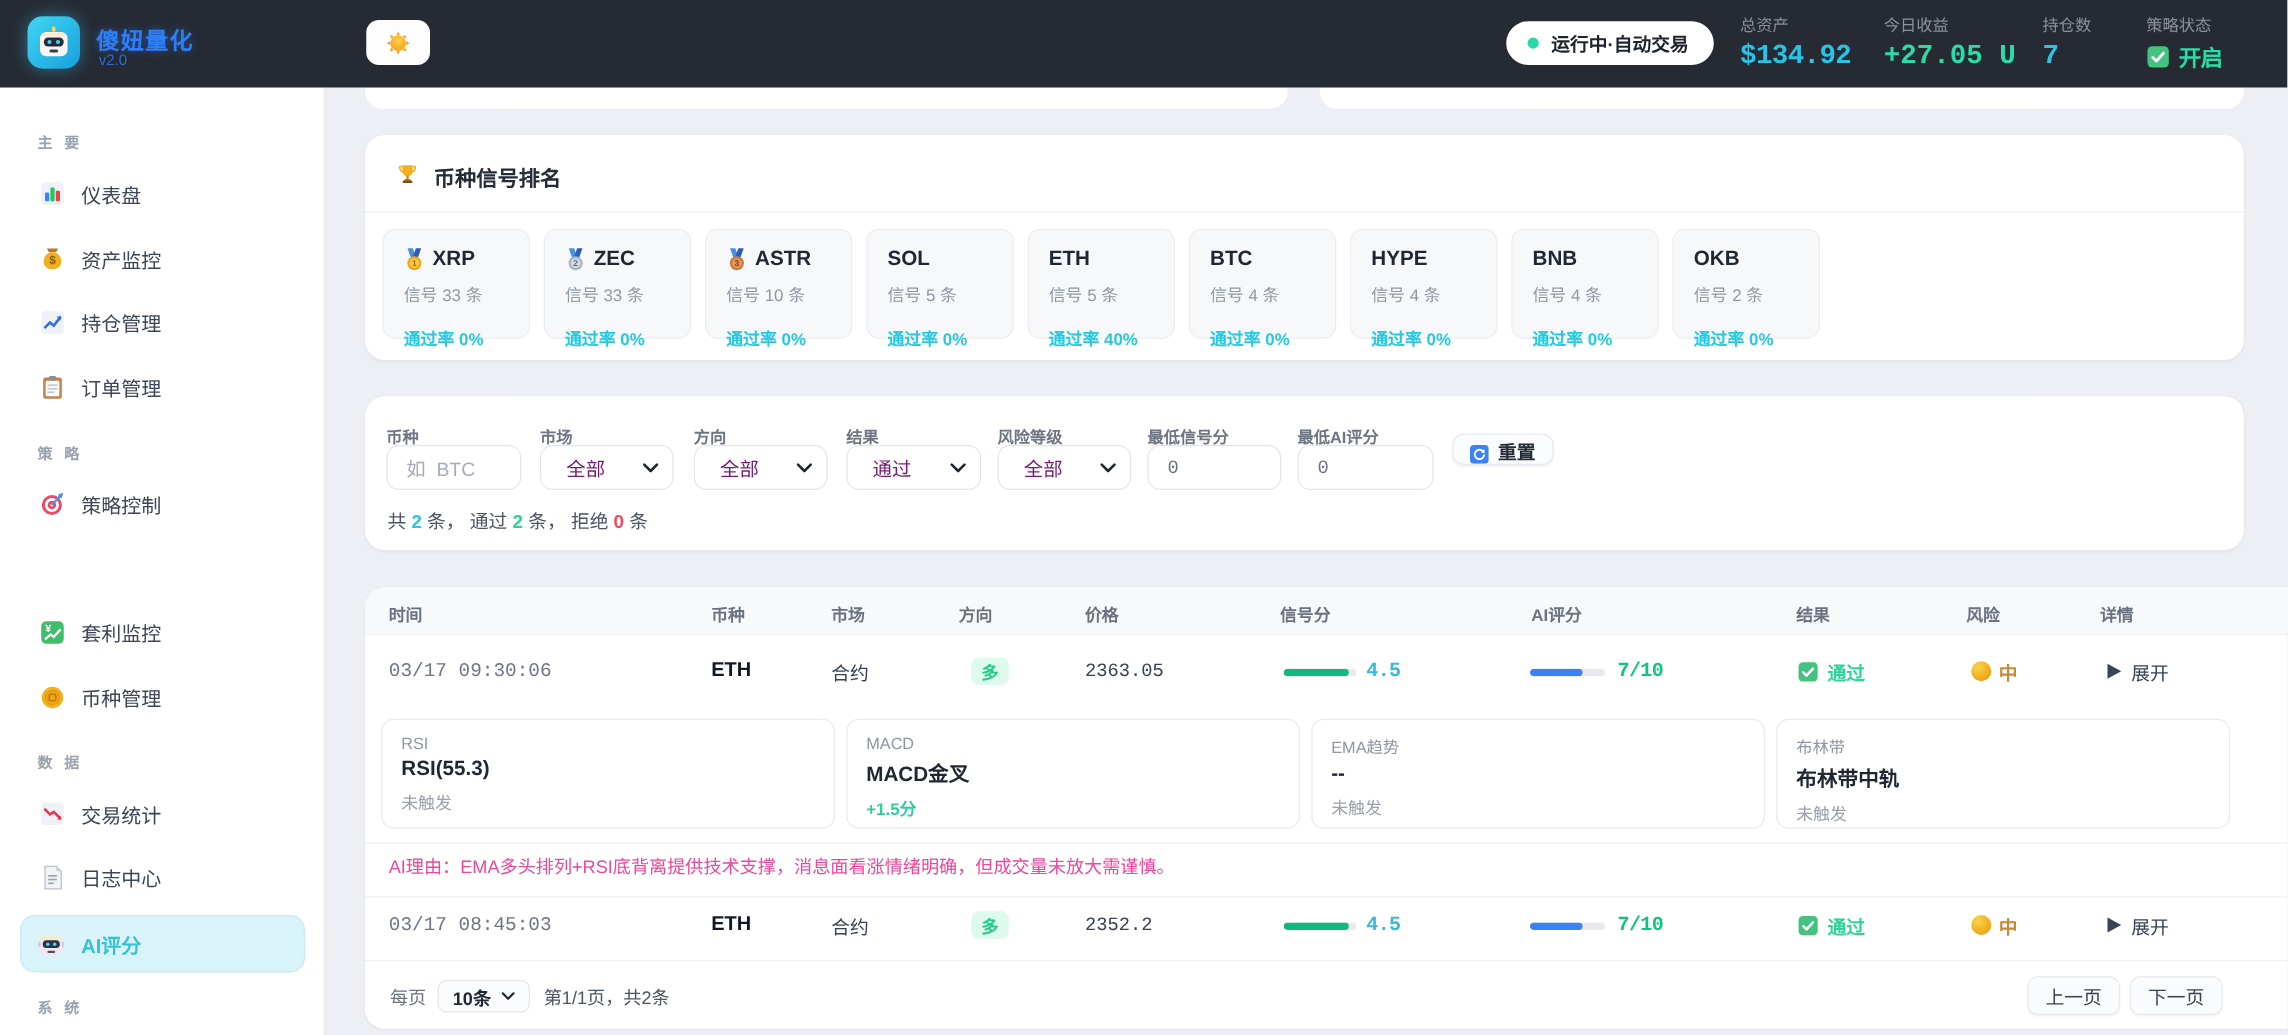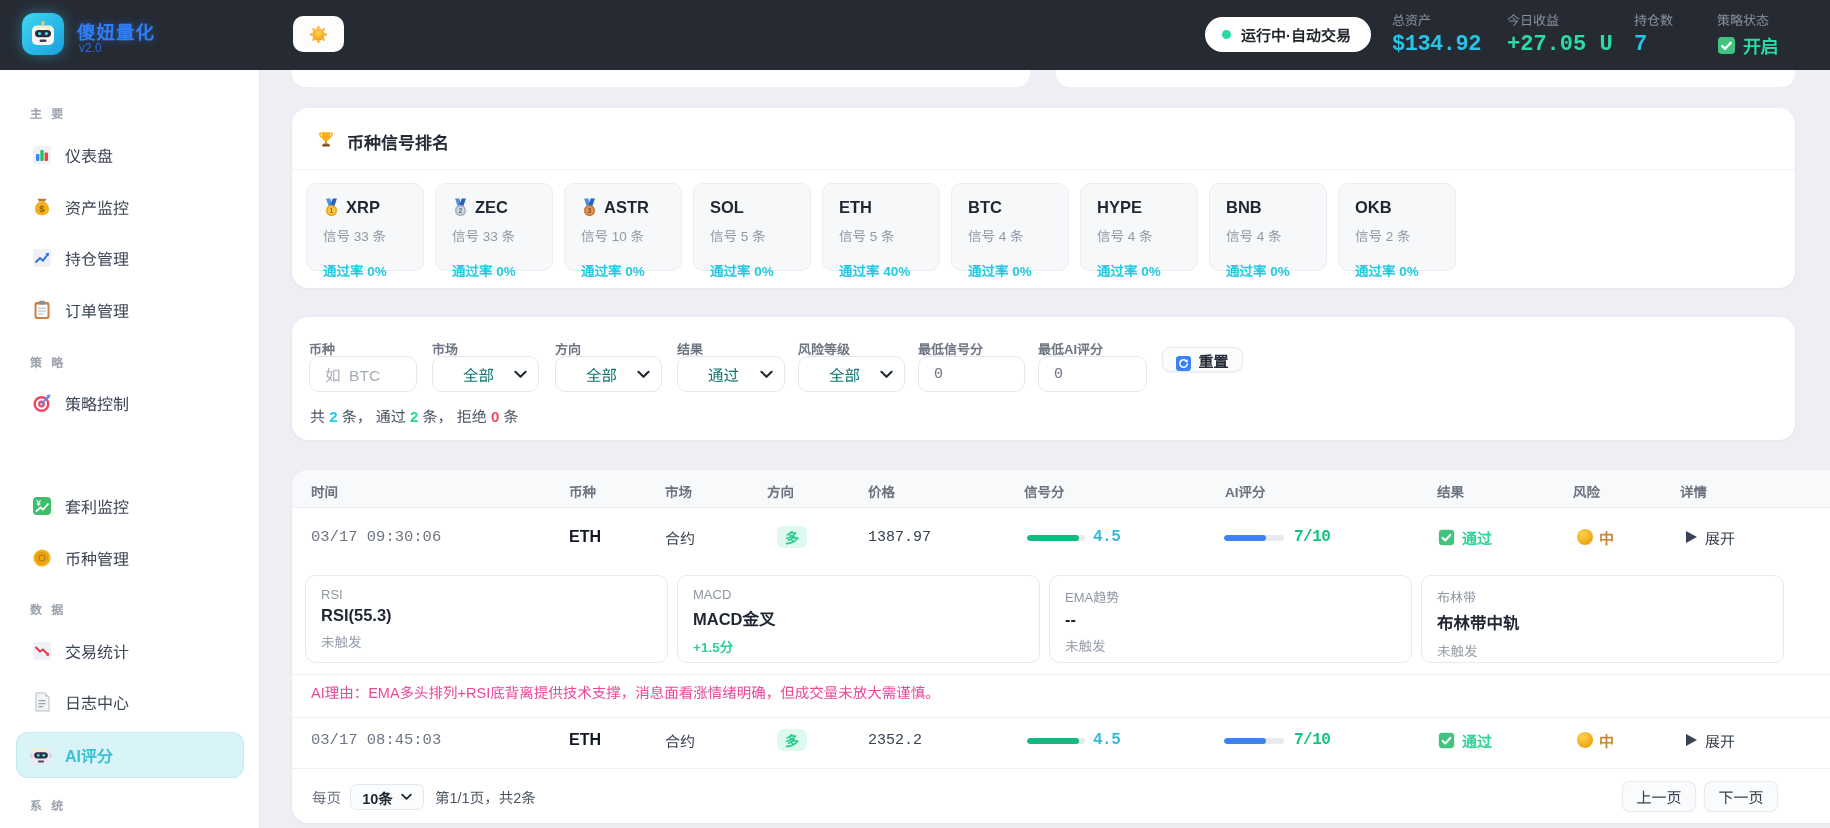--- a/index.html
+++ b/index.html
@@ -33,21 +33,21 @@
 .partial{position:absolute;background:#fff;border-radius:0 0 14px 14px}
 
 .rankhead{position:absolute;left:0;top:0;width:100%;height:62px;border-bottom:1px solid #eef0f4}
 .ranktitle{position:absolute;left:55px;top:21px;font-size:17px;font-weight:bold;color:#252c38}
 .coin{position:absolute;top:75px;width:118px;height:88px;background:#f7f8fa;border:1px solid #ecedf2;border-radius:10px;padding:13px 16px 12px}
 .coin .nm{display:flex;align-items:center;gap:6px;font-size:16.5px;font-weight:bold;color:#1f2733;height:20px}
 .coin .sig{font-size:13.5px;color:#8f98a5;margin-top:8px}
 .coin .rate{font-size:13.5px;font-weight:bold;color:#25c9e2;margin-top:15px}
 
 .flabel{position:absolute;top:22px;font-size:13px;color:#6e7683;font-weight:bold}
-.fctl{position:absolute;top:39px;height:36px;background:#fff;border:1px solid #e3e6eb;border-radius:10px;font-size:15.5px;color:#0f766e;display:flex;align-items:center;padding-left:30px}
+.fctl{position:absolute;top:39px;height:36px;background:#fff;border:1px solid #e3e6eb;border-radius:10px;font-size:15.5px;color:#701a75;display:flex;align-items:center;padding-left:20px}
 .fctl.ph{color:#a6adb8}
 .fctl .txt{font-weight:500}
 .fctl.inp{padding-left:15px}
 .chev{position:absolute;right:11px;top:13px}
 .resetbtn{position:absolute;left:870px;top:30px;width:81px;height:25px;background:#fbfcfd;border:1px solid #e7eaef;border-radius:9px;display:flex;align-items:flex-end;justify-content:center;gap:7px;font-size:15px;font-weight:bold;color:#252c38;box-shadow:0 1px 2px rgba(30,40,60,.06)}
 .fsummary{position:absolute;left:18px;top:88px;font-size:15px;color:#4b5563}
 .fsummary b{font-weight:bold}
 
 .thead{position:absolute;left:0;top:0;width:100%;height:38px;background:#f8f9fb;border-bottom:1px solid #edeff3;border-radius:16px 16px 0 0}
 .th{position:absolute;top:11px;font-size:13.5px;font-weight:bold;color:#6b7280}
@@ -390,21 +390,21 @@
       <div class="th" style="left:1281px">风险</div>
       <div class="th" style="left:1388px">详情</div>
     </div>
     <div class="trow" style="top:55px">
       <div class="td mono" style="left:19px;top:0;font-size:15.5px;color:#6e7583">03/17 09:30:06</div>
       <div class="td" style="left:277px;top:0;font-weight:bold;color:#111827;font-size:16px">ETH</div>
       <div class="td" style="left:373px;top:0">合约</div>
       <div class="td" style="left:485px;top:0">
           <span class="pilltag">多</span>
         </div>
-      <div class="td mono" style="left:576px;top:0;font-size:15px;color:#374151">1387.97</div>
+      <div class="td mono" style="left:576px;top:0;font-size:15px;color:#374151">2363.05</div>
       <div class="td" style="left:735px;top:0">
           <span class="bar" style="width:58px">
             <i style="width:52px;background:#10b981"></i>
           </span>
           <span class="mono" style="color:#36b9dc;font-weight:bold;font-size:16px;margin-left:8px;letter-spacing:-.5px">4.5</span>
         </div>
       <div class="td" style="left:932px;top:0">
           <span class="bar" style="width:60px">
             <i style="width:42px;background:#3b82f6"></i>
           </span>

